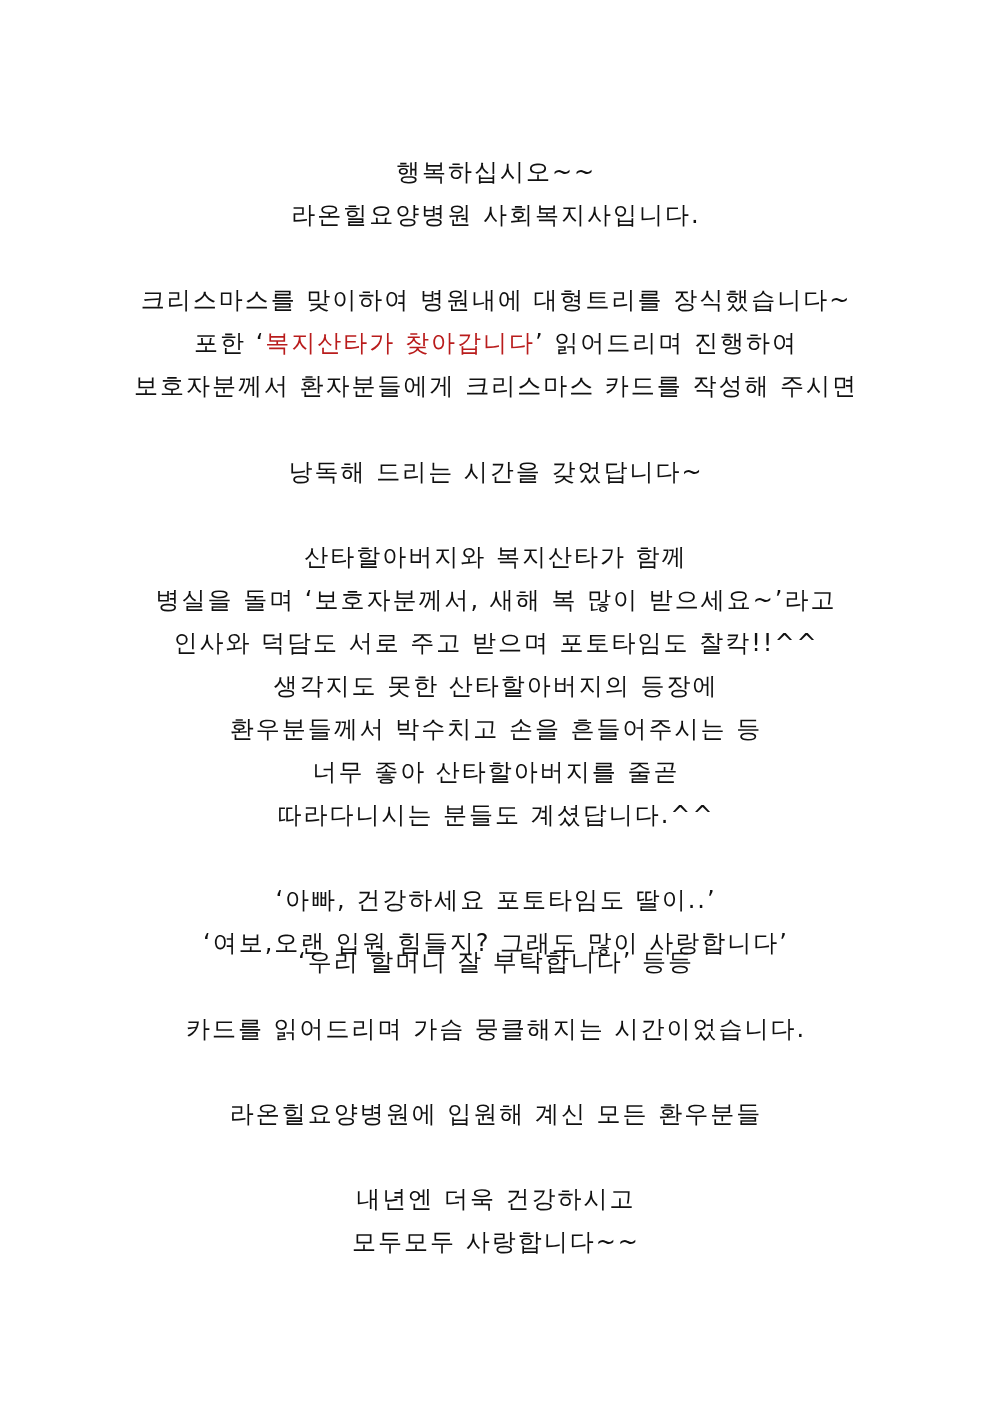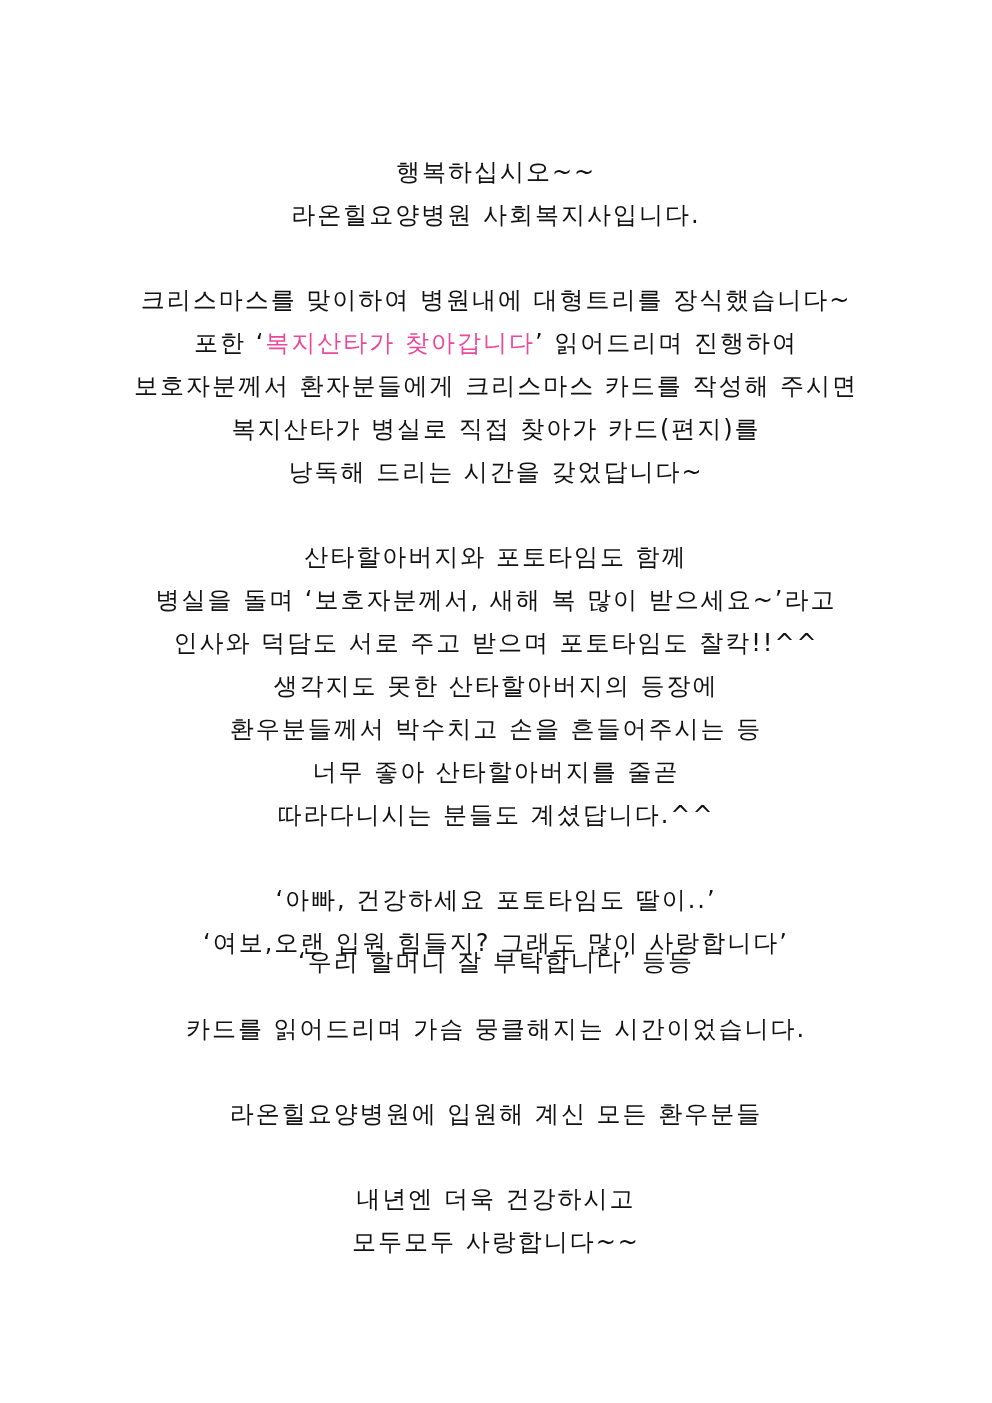--- a/index.html
+++ b/index.html
@@ -28,38 +28,37 @@
       left: 0;
       width: 992px;
       text-align: center;
       font-size: 24px;
       line-height: 34px;
       letter-spacing: 2px;
       white-space: nowrap;
       font-weight: normal;
     }
     .red {
-      color: #ec4899;
+      color: #b91c1c;
     }
   </style>
 </head>
 <body>
 
 <div class="page">
 
   <div class="line" style="top:155px">행복하십시오~~</div>
   <div class="line" style="top:198px">라온힐요양병원 사회복지사입니다.</div>
 
   <div class="line" style="top:283px">크리스마스를 맞이하여 병원내에 대형트리를 장식했습니다~</div>
   <div class="line" style="top:326px"><span>포한 ‘</span><span class="red">복지산타가 찾아갑니다</span><span>’ 읽어드리며 진행하여</span></div>
   <div class="line" style="top:369px">보호자분께서 환자분들에게 크리스마스 카드를 작성해 주시면</div>
-  <div class="line" style="top:412px">복지산타가 병실로 직접 찾아가 카드(편지)를</div>
   <div class="line" style="top:455px">낭독해 드리는 시간을 갖었답니다~</div>
 
-  <div class="line" style="top:540px">산타할아버지와 포토타임도 함께</div>
+  <div class="line" style="top:540px">산타할아버지와 복지산타가 함께</div>
   <div class="line" style="top:583px">병실을 돌며 ‘보호자분께서, 새해 복 많이 받으세요~’라고</div>
   <div class="line" style="top:669px">생각지도 못한 산타할아버지의 등장에</div>
   <div class="line" style="top:626px">인사와 덕담도 서로 주고 받으며 포토타임도 찰칵!!^^</div>
   <div class="line" style="top:712px">환우분들께서 박수치고 손을 흔들어주시는 등</div>
   <div class="line" style="top:755px">너무 좋아 산타할아버지를 줄곧</div>
   <div class="line" style="top:798px">따라다니시는 분들도 계셨답니다.^^</div>
 
   <div class="line" style="top:883px">‘아빠, 건강하세요 포토타임도 딸이..’</div>
   <div class="line" style="top:926px">‘여보,오랜 입원 힘들지? 그래도 많이 사랑합니다’</div>
   <div class="line" style="top:945px">‘우리 할머니 잘 부탁합니다’ 등등</div>

